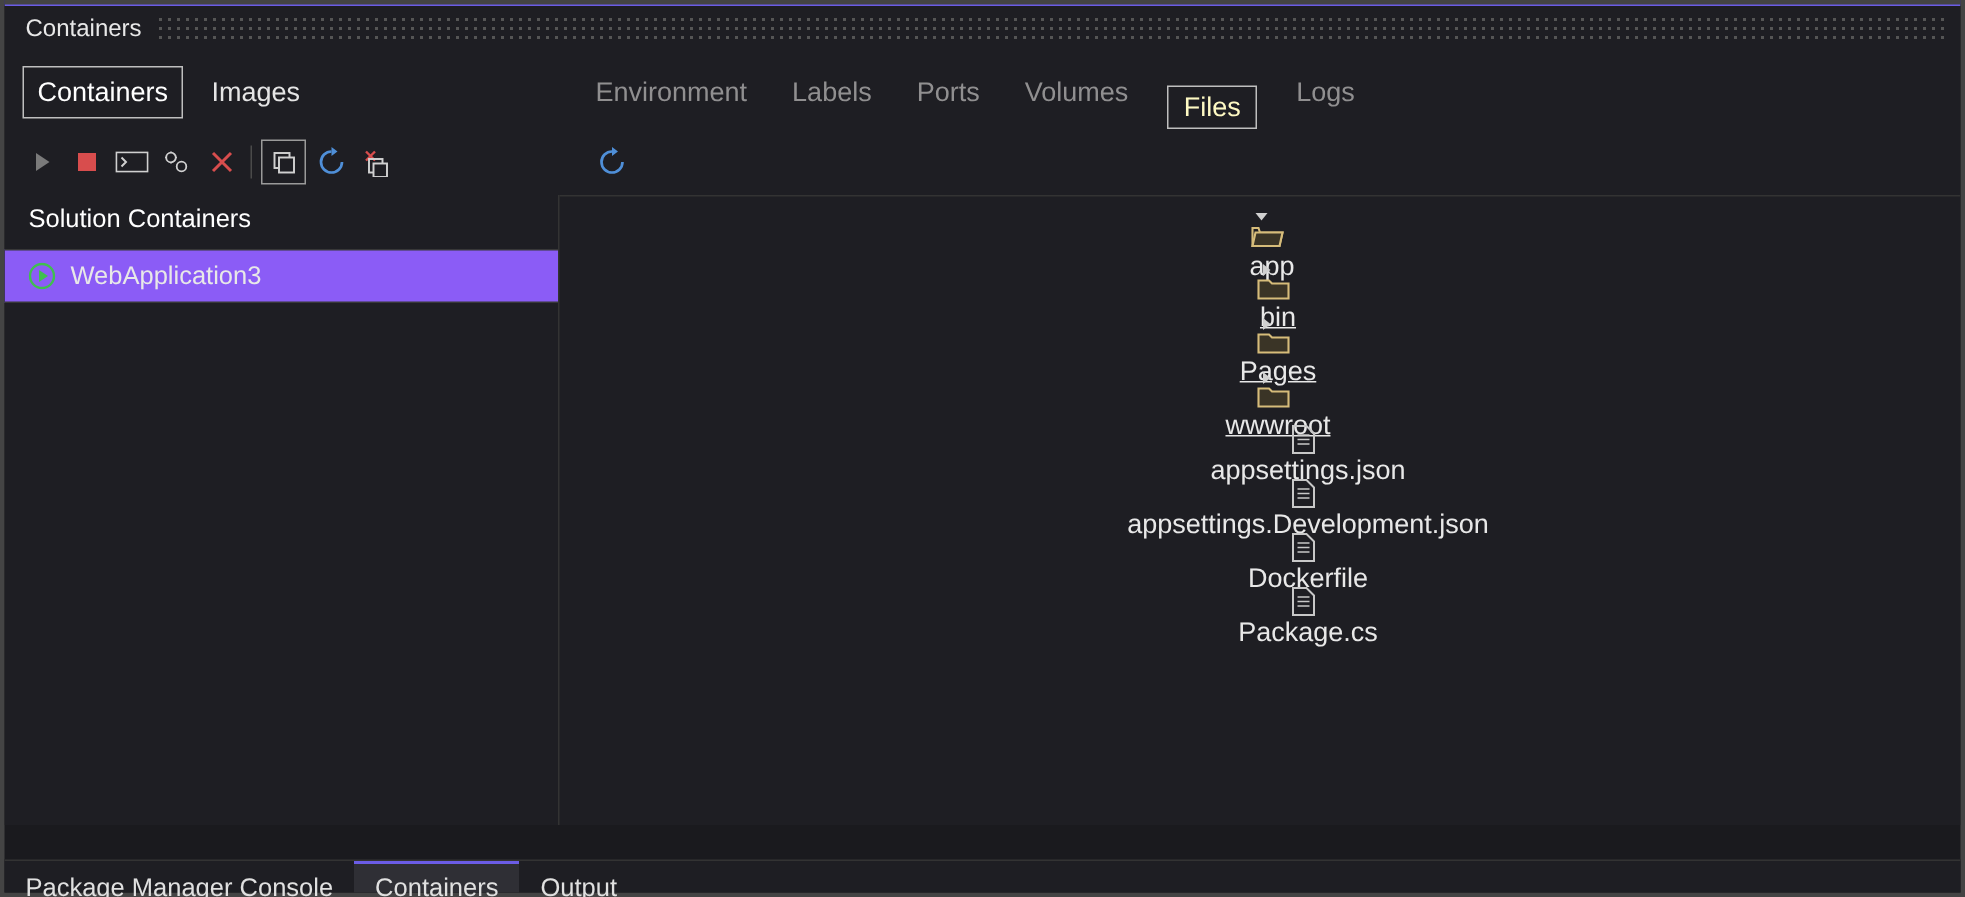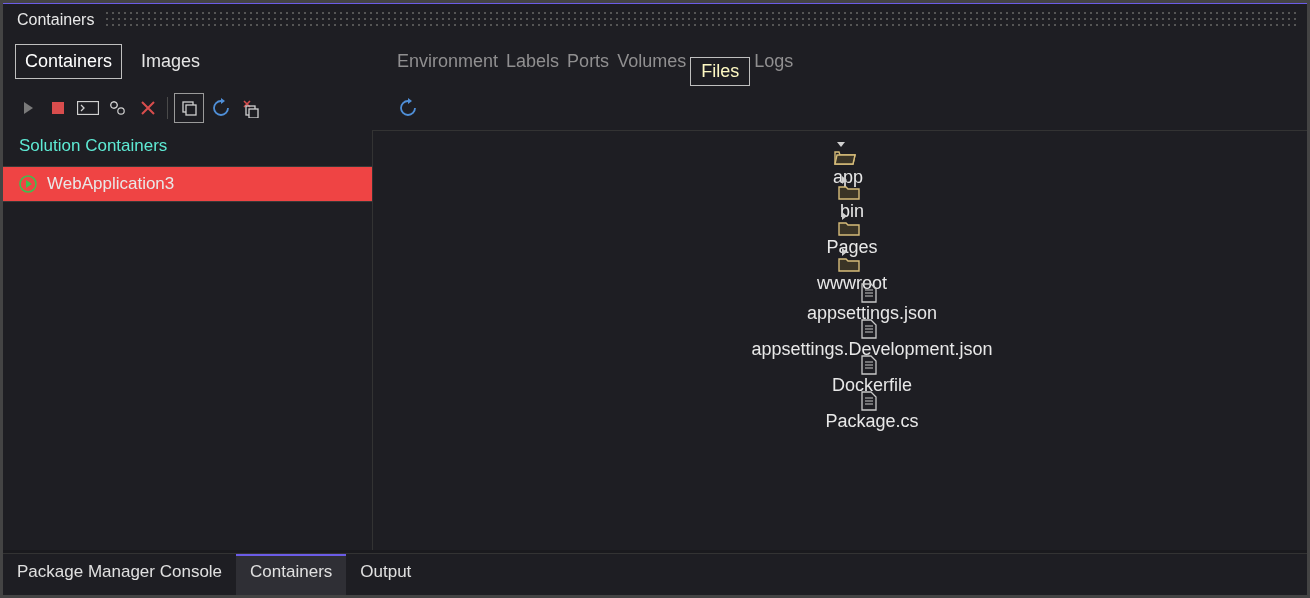--- a/index.html
+++ b/index.html
@@ -53,20 +53,21 @@
     .tab-row-left {
       width: 370px;
       display: flex;
       align-items: center;
       padding: 8px 12px;
       gap: 10px;
     }
     .tab-row-right {
       display: flex;
       align-items: center;
+      gap: 22px;
       padding-left: 20px;
     }
     .main-tab {
       padding: 6px 9px;
       font-size: 18px;
       color: #e5e5e5;
       cursor: pointer;
     }
     .main-tab.active {
       border: 1px solid #bfbfbf;
@@ -130,27 +131,27 @@
       display: flex;
       height: 420px;
       background: #1e1e23;
     }
     .sidebar {
       width: 370px;
       border-right: 1px solid #333;
     }
     .sidebar-header {
       font-size: 17px;
-      color: #5eead4;
+      color: #ffffff;
       padding: 6px 16px 10px;
     }
     .container-item {
       display: flex;
       align-items: center;
-      background: #ef4444;
+      background: #8b5cf6;
       height: 36px;
       padding-left: 16px;
       gap: 10px;
       border-top: 1px solid #383838;
       border-bottom: 1px solid #383838;
       cursor: pointer;
     }
     .container-item .name {
       font-size: 17px;
       color: #e8e8e8;
@@ -181,30 +182,30 @@
       color: #e8e8e8;
       margin-left: 6px;
     }
     .folder-icon, .folder-open-icon, .file-icon {
       width: 22px;
       height: 20px;
       display: inline-flex;
       align-items: center;
       justify-content: center;
     }
-    .indent-1 { padding-left: 18px; }
+    .indent-1 { padding-left: 18px; text-decoration: underline; }
     .indent-2 { padding-left: 58px; }
 
     
     .bottom-bar {
       position: absolute;
       bottom: 3px;
       left: 3px;
       right: 3px;
-      height: 42px;
+      height: 22px;
       display: flex;
       align-items: stretch;
       background: #1e1e23;
       border-top: 1px solid #333;
       text-align: center;
     }
     .bottom-tab {
       padding: 8px 14px;
       font-size: 17px;
       color: #e0e0e0;

